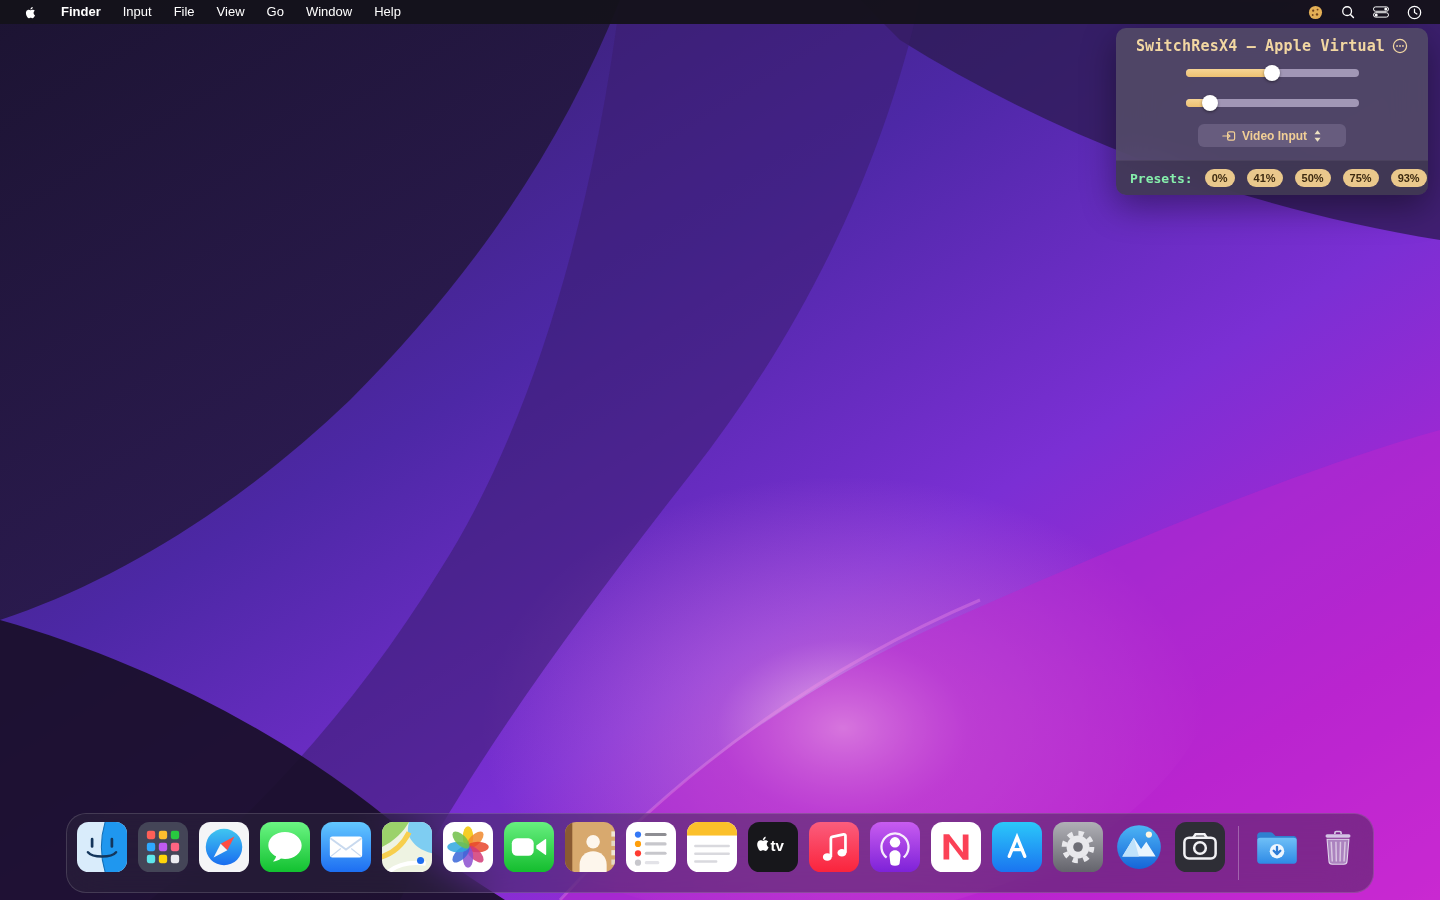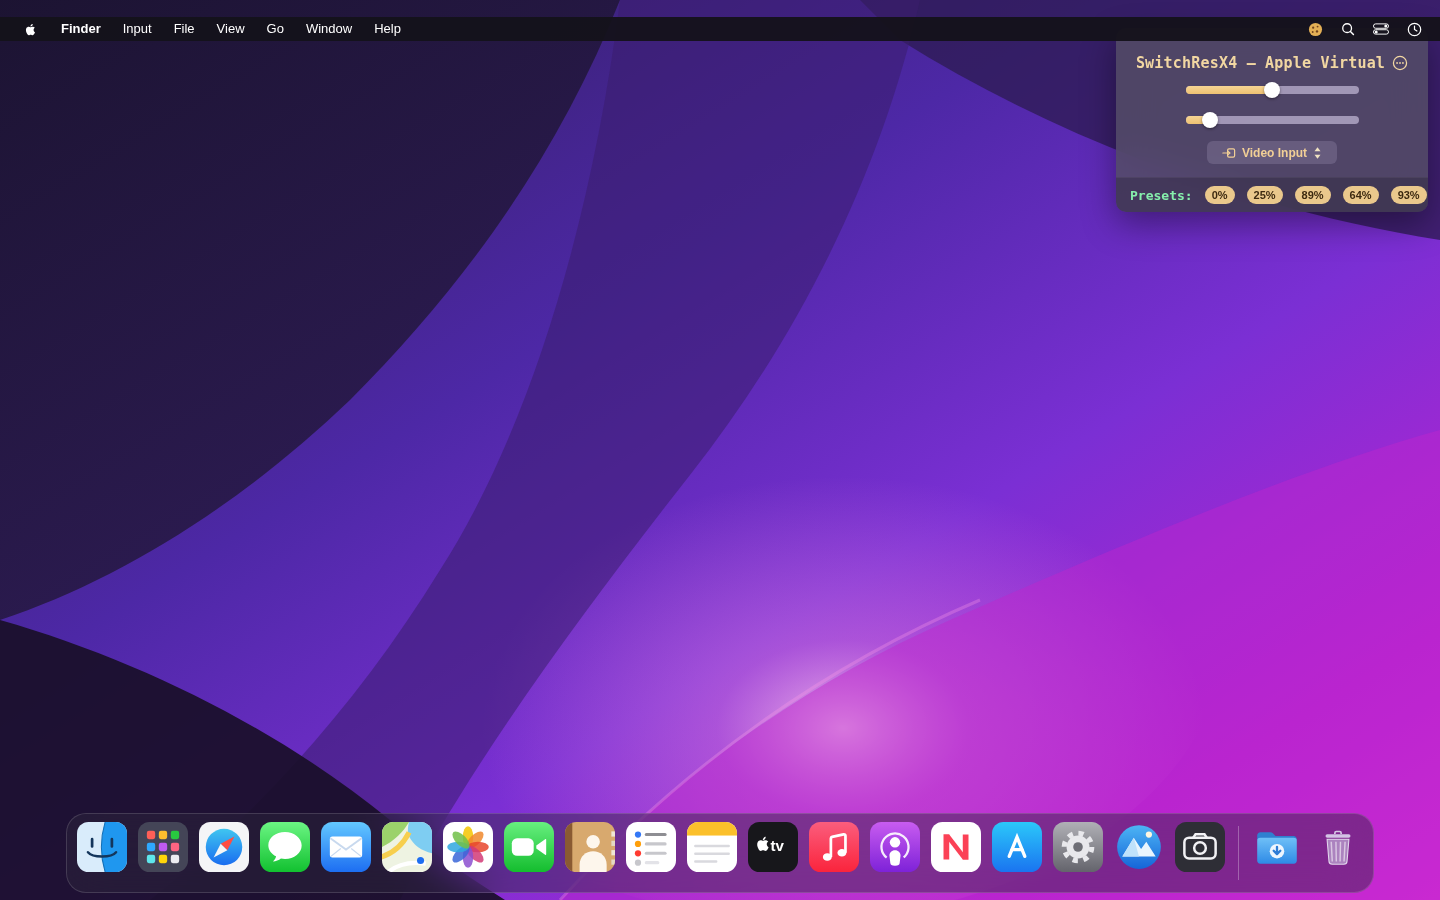--- a/index.html
+++ b/index.html
@@ -1,46 +1,46 @@
 <!DOCTYPE html>
 <html><head>
 <meta charset="utf-8">
 <style>
   html,body{margin:0;padding:0;width:1440px;height:900px;overflow:hidden;
     font-family:"Liberation Sans",sans-serif;background:#2a1a4a;position:relative;}
   .wallpaper{position:absolute;inset:0;z-index:0;}
   .wallpaper svg{display:block;width:1440px;height:900px;}
 
   
-  .menubar{position:absolute;top:17px;left:0;right:0;height:24px;z-index:30;
+  .menubar{position:absolute;top:0;left:0;right:0;height:24px;z-index:30;
     background:rgba(20,18,26,0.95);display:flex;align-items:center;color:#fff;font-size:13px;}
   .mb-left{display:flex;align-items:center;padding-left:12px;}
   .mb-apple{display:flex;align-items:center;padding:0 12px;}
   .mb-item{padding:0 11px;line-height:24px;cursor:default;}
   .mb-item.app-name{font-weight:bold;}
   .mb-right{margin-left:auto;display:flex;align-items:center;gap:9px;padding-right:14px;}
   .mb-icon{width:24px;height:24px;display:flex;align-items:center;justify-content:center;}
 
   
   .panel{position:absolute;top:28px;right:12px;width:312px;z-index:20;
     background:rgba(84,76,102,0.85);border-radius:10px;overflow:hidden;
     box-shadow:0 12px 34px rgba(0,0,0,0.38);backdrop-filter:blur(18px);}
-  .panel-header{display:flex;align-items:center;justify-content:center;gap:7px;padding-top:25px;height:20px;}
+  .panel-header{display:flex;align-items:center;justify-content:center;gap:7px;padding-top:8px;height:20px;}
   .panel-title{font-family:"DejaVu Sans Mono",monospace;font-weight:bold;font-size:15px;
     color:#f2d7a2;letter-spacing:0.2px;white-space:nowrap;}
   .panel-menu-btn{display:flex;align-items:center;cursor:pointer;}
   .slider{margin:0 auto;width:173px;height:16px;position:relative;}
   .slider.s1{margin-top:9px;}
   .slider.s2{margin-top:14px;}
   .track{position:absolute;top:4px;left:0;right:0;height:8px;border-radius:4px;
     background:rgba(222,211,240,0.58);}
   .fill{height:8px;border-radius:4px;background:linear-gradient(#f6d494,#eec172);width:0;}
   .knob{position:absolute;top:-4px;left:0;width:16px;height:16px;border-radius:50%;
     background:#fff;box-shadow:0 1px 3px rgba(0,0,0,0.45);}
-  .video-input{margin:13px auto 0;width:130px;height:23px;display:flex;align-items:center;
+  .video-input{margin:13px auto 0;width:148px;height:23px;display:flex;align-items:center;
     justify-content:center;gap:6px;border:0;border-radius:6px;cursor:pointer;
     background:rgba(210,198,232,0.18);color:#f2cf96;font-weight:bold;font-size:12px;
     font-family:"Liberation Sans",sans-serif;}
   .presets-row{margin-top:13px;height:34px;display:flex;align-items:center;gap:12px;
     padding:0 14px;background:rgba(34,28,48,0.35);border-top:1px solid rgba(255,255,255,0.06);}
   .presets-label{font-family:"DejaVu Sans Mono",monospace;font-weight:bold;font-size:13px;color:#86efac;}
   .preset{border:0;cursor:pointer;background:#eac88c;color:#3d2a10;font-weight:bold;
     font-size:11px;padding:3px 7px;border-radius:9px;font-family:"Liberation Sans",sans-serif;}
 
   
@@ -172,23 +172,23 @@
     <span>Video Input</span>
     <svg viewBox="0 0 10 16" width="9" height="14">
         <path d="M5 1.5 L8.4 6 H1.6 Z" fill="#efe2c2"></path>
         <path d="M5 14.5 L8.4 10 H1.6 Z" fill="#efe2c2"></path>
       </svg>
   </button>
 
   <div class="presets-row">
     <span class="presets-label">Presets:</span>
     <button class="preset">0%</button>
-    <button class="preset">25%</button>
-    <button class="preset">89%</button>
-    <button class="preset">64%</button>
+    <button class="preset">41%</button>
+    <button class="preset">50%</button>
+    <button class="preset">75%</button>
     <button class="preset">93%</button>
   </div>
 </div>
 
 <div class="dock">
 
   <div class="dock-item">
     <svg viewBox="0 0 48 48">
         <defs>
           <clipPath id="cpF">

